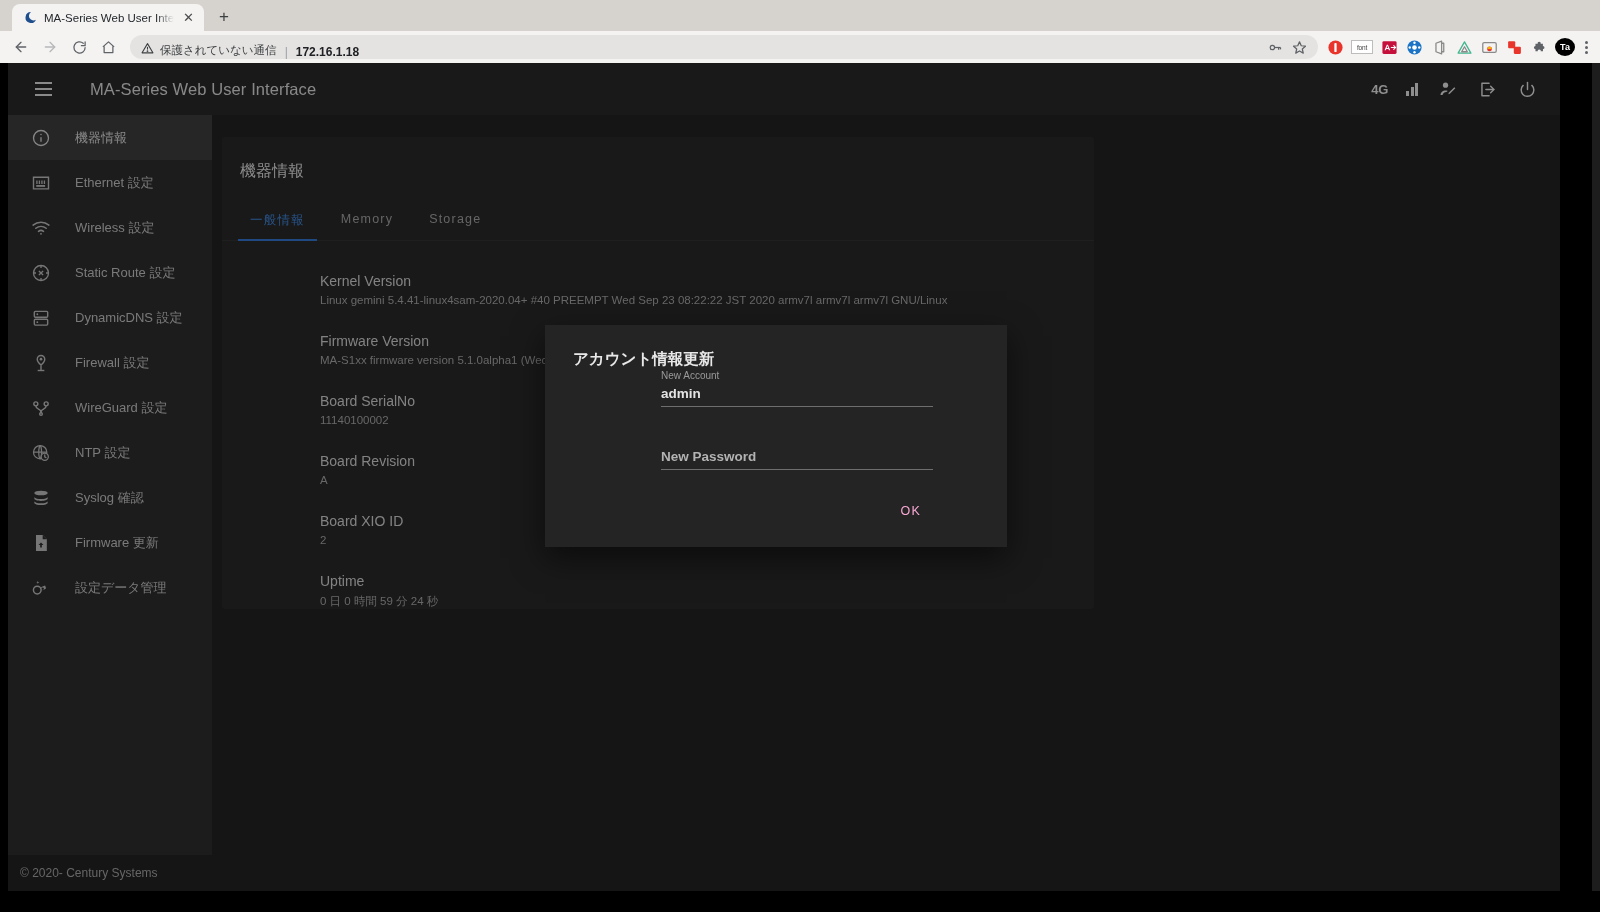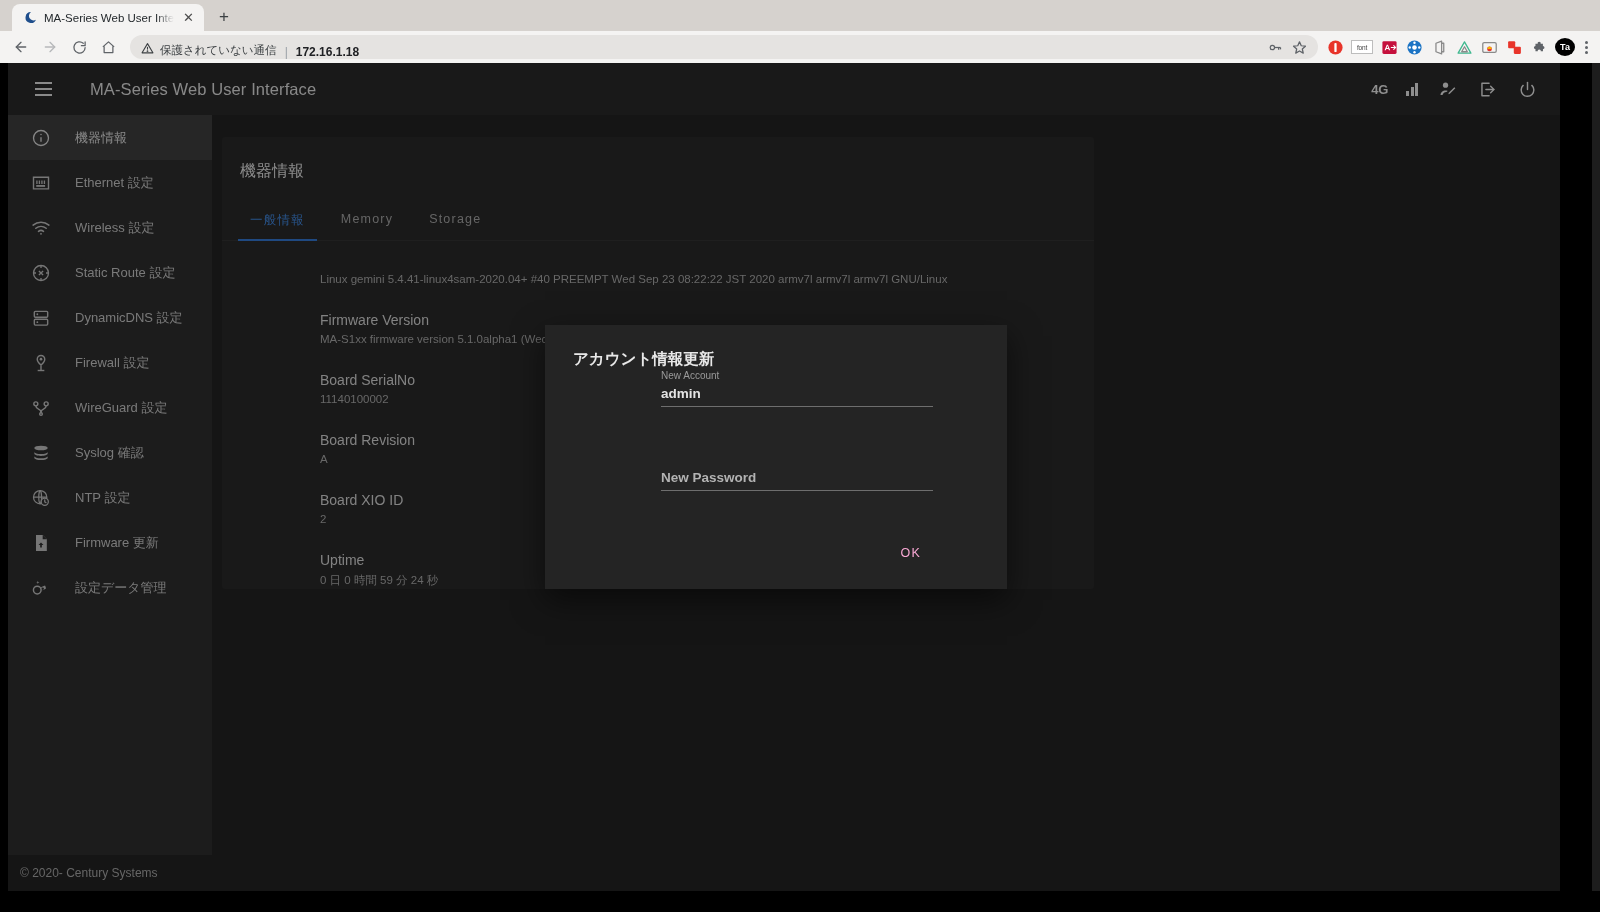--- a/index.html
+++ b/index.html
@@ -154,21 +154,21 @@
     background: rgba(0,0,0,0.34); z-index: 20;
   }
   .modal {
     position: absolute; left: 537px; top: 262px;
     width: 462px; background: #242424;
     box-shadow: 0 11px 30px rgba(0,0,0,0.55);
     z-index: 21; padding: 24px 28px 22px;
   }
   .modal-title { font-size: 15.5px; color: #e8e8e8; font-weight: bold; }
   .field-wrap { padding-left: 88px; }
-  .field { margin-bottom: 48px; position: relative; }
+  .field { margin-bottom: 27px; position: relative; }
   .field-float-label { font-size: 10px; color: #9a9a9a; margin-bottom: 3px; display: block; }
   .field-input {
     width: 272px; border: 0; border-bottom: 1px solid #6e6e6e;
     background: transparent; color: #e4e4e4; font-size: 13.5px;
     padding: 0 0 5px 0; outline: none;
     font-family: "Liberation Sans", sans-serif;
     font-weight: bold;
   }
   .field-input::placeholder { color: #b3b3b3; }
   .field.empty { padding-top: 13px; }
@@ -449,44 +449,44 @@
                   <path d="M5.8 9.4c0 5 6.2 3 6.2 7.6"></path>
                   <path d="M18.2 9.4c0 5-6.2 3-6.2 7.6"></path>
                   <circle cx="12" cy="19.2" r="1.6"></circle>
                 </svg>
               </span>
             <span class="nav-label">WireGuard 設定</span>
           </div>
 
           <div class="nav-item">
             <span class="nav-icon">
-                <svg width="20" height="20" viewBox="0 0 24 24" fill="currentColor">
-                  <ellipse cx="12" cy="6" rx="8" ry="2.8"></ellipse>
-                  <path d="M4 10.5c0 1.5 3.6 2.8 8 2.8s8-1.3 8-2.8v2.2c0 1.5-3.6 2.8-8 2.8s-8-1.3-8-2.8z"></path>
-                  <path d="M4 15.5c0 1.5 3.6 2.8 8 2.8s8-1.3 8-2.8v2.2c0 1.5-3.6 2.8-8 2.8s-8-1.3-8-2.8z"></path>
-                </svg>
-              </span>
-            <span class="nav-label">Syslog 確認</span>
-          </div>
-
-          <div class="nav-item">
-            <span class="nav-icon">
                 <svg width="20" height="20" viewBox="0 0 24 24" fill="none" stroke="currentColor" stroke-width="1.5">
                   <circle cx="11" cy="11" r="8"></circle>
                   <path d="M3 11h16M11 3c2.2 2.3 2.2 13.7 0 16M11 3c-2.2 2.3-2.2 13.7 0 16"></path>
                   <circle cx="16.5" cy="16.5" r="4.3" fill="#2b2b2b"></circle>
                   <path d="M16.5 14.2v2.4l1.6 1" stroke-linecap="round"></path>
                 </svg>
               </span>
             <span class="nav-label">NTP 設定</span>
           </div>
 
           <div class="nav-item">
             <span class="nav-icon">
                 <svg width="20" height="20" viewBox="0 0 24 24" fill="currentColor">
+                  <ellipse cx="12" cy="6" rx="8" ry="2.8"></ellipse>
+                  <path d="M4 10.5c0 1.5 3.6 2.8 8 2.8s8-1.3 8-2.8v2.2c0 1.5-3.6 2.8-8 2.8s-8-1.3-8-2.8z"></path>
+                  <path d="M4 15.5c0 1.5 3.6 2.8 8 2.8s8-1.3 8-2.8v2.2c0 1.5-3.6 2.8-8 2.8s-8-1.3-8-2.8z"></path>
+                </svg>
+              </span>
+            <span class="nav-label">Syslog 確認</span>
+          </div>
+
+          <div class="nav-item">
+            <span class="nav-icon">
+                <svg width="20" height="20" viewBox="0 0 24 24" fill="currentColor">
                   <path d="M6 2.5h8l5 5v14H6z"></path>
                   <path d="M14 2.5v5h5" fill="#2b2b2b"></path>
                   <path d="M12 11.5l3 3h-2v3h-2v-3H9z" fill="#2b2b2b"></path>
                 </svg>
               </span>
             <span class="nav-label">Firmware 更新</span>
           </div>
 
           <div class="nav-item">
             <span class="nav-icon">
@@ -511,20 +511,21 @@
           <div class="card-title">機器情報</div>
 
           <div class="tabs">
             <div class="tab-item active">一般情報</div>
             <div class="tab-item">Memory</div>
             <div class="tab-item">Storage</div>
           </div>
 
           <div class="info-list">
             <div class="info-row">
+              <div class="info-label">Kernel Version</div>
               <div class="info-value">Linux gemini 5.4.41-linux4sam-2020.04+ #40 PREEMPT Wed Sep 23 08:22:22 JST 2020 armv7l armv7l armv7l GNU/Linux</div>
             </div>
             <div class="info-row">
               <div class="info-label">Firmware Version</div>
               <div class="info-value">MA-S1xx firmware version 5.1.0alpha1 (Wed</div>
             </div>
             <div class="info-row">
               <div class="info-label">Board SerialNo</div>
               <div class="info-value">11140100002</div>
             </div>

